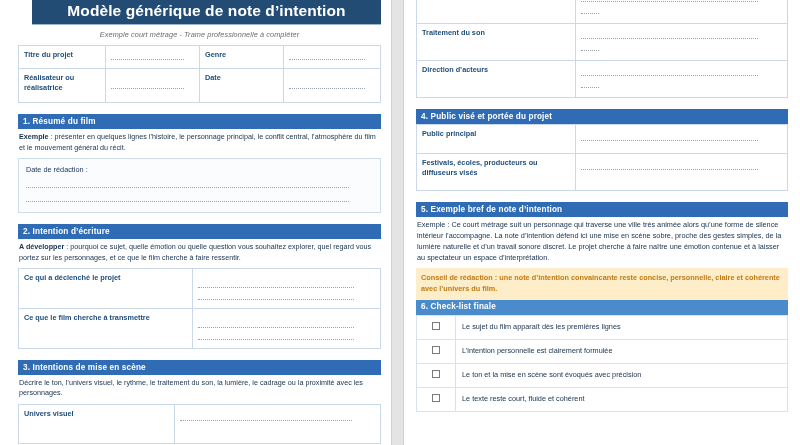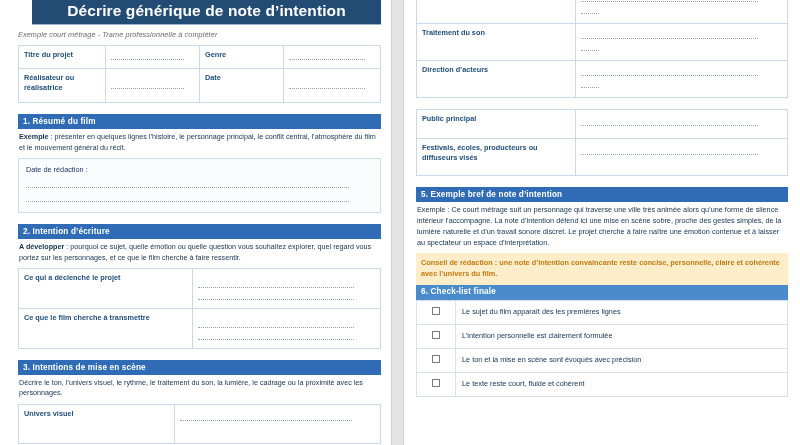--- a/index.html
+++ b/index.html
@@ -28,21 +28,21 @@
 
   
   .doc-title{
     background:#234c75;color:#ffffff;
     font-size:15.5px;font-weight:bold;text-align:center;
     padding:3px 4px 5px 4px;margin:0 0 0 14px;
     letter-spacing:.1px;line-height:1.05;
     border-bottom:1px solid #9bb7d4;
   }
   .doc-sub{
-    text-align:left;font-style:italic;font-size:7.3px;color:#6b6b6b;
+    text-align:center;font-style:italic;font-size:7.3px;color:#6b6b6b;
     padding:5px 0 6px 0;letter-spacing:.1px;
   }
 
   
   table.t{border-collapse:collapse;width:100%;table-layout:fixed;font-size:7.3px;}
   table.t td{
     border:1px solid #c9d9ea;
     vertical-align:top;
     padding:4px 5px 4px 5px;
     background:#ffffff;
@@ -102,21 +102,21 @@
   .offtop{margin-top:-14px;}
 </style>
 </head>
 <body>
 
 <div class="page">
 
   <div class="col col-left">
     <div class="inner-left">
 
-      <div class="doc-title">Décrire générique de note d’intention</div>
+      <div class="doc-title">Modèle générique de note d’intention</div>
       <div class="doc-sub">Exemple court métrage - Trame professionnelle à compléter</div>
 
       <table class="t">
         <tbody>
             <tr>
           <td class="lbl" style="width:24%">Titre du projet</td>
           <td class="val" style="width:26%">
                 <div class="dots mid"></div>
               </td>
           <td class="lbl" style="width:23%">Genre</td>
@@ -224,20 +224,21 @@
           <td class="val">
             <div class="dots mid" style="margin-top:3px"></div>
             <div class="dots short"></div>
           </td>
         </tr>
       </tbody>
         </table>
 
       <div class="sec-gap"></div>
 
+      <div class="sec">4. Public visé et portée du projet</div>
 
       <table class="t">
         <tbody>
             <tr>
           <td class="lbl" style="width:40%;height:20px">Public principal</td>
           <td class="val">
             <div class="dots mid" style="margin-top:4px"></div>
           </td>
         </tr>
         <tr>

